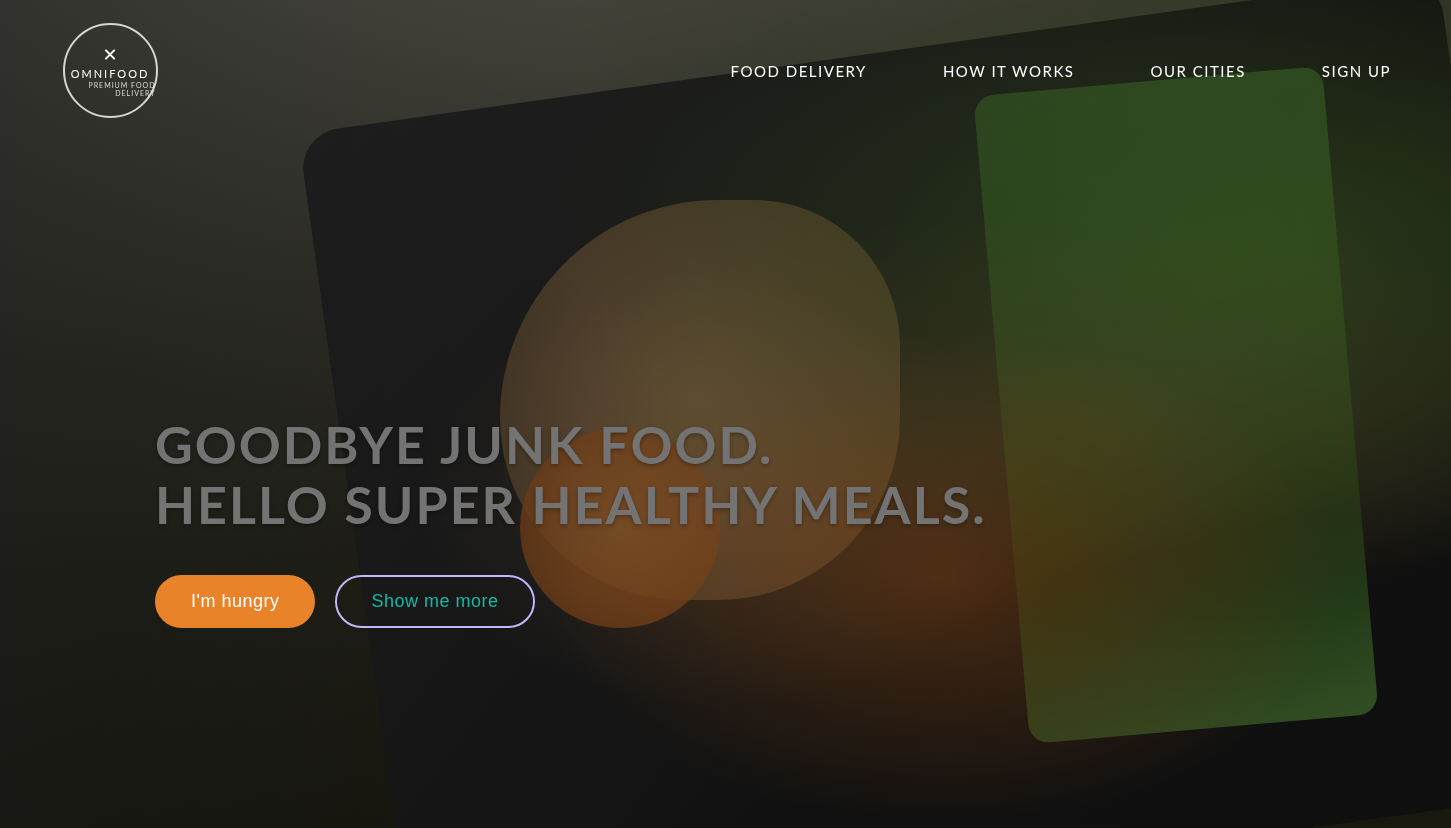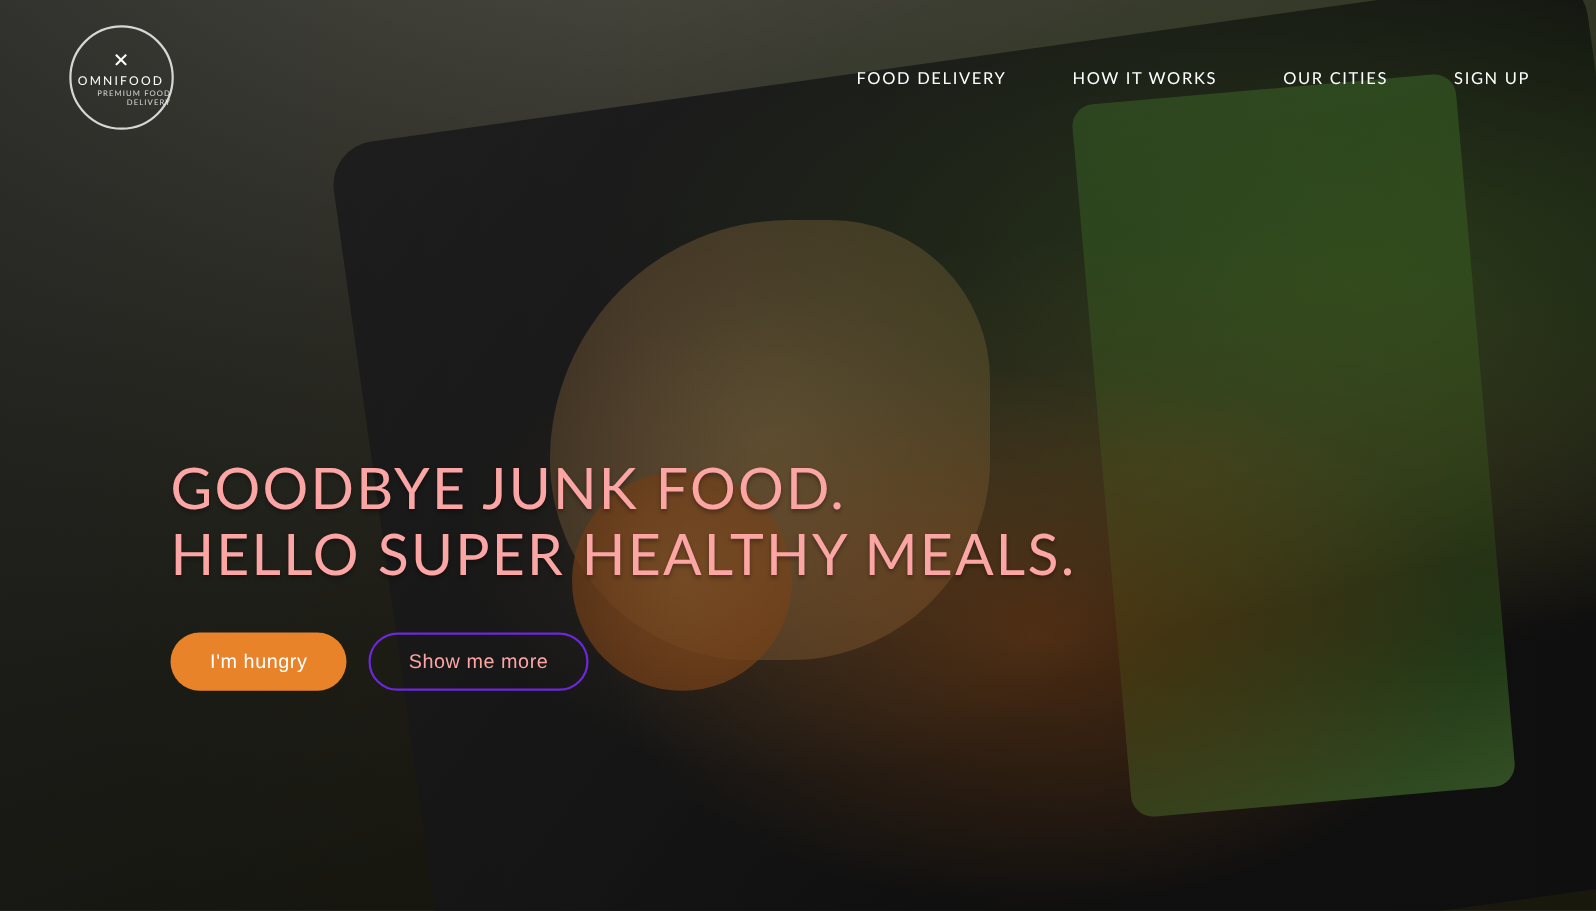--- a/index.html
+++ b/index.html
@@ -164,21 +164,21 @@
       font-size: 7px;
       letter-spacing: 1px;
       text-transform: uppercase;
       color: rgba(255,255,255,0.8);
       text-align: right;
     }
 
     .nav-links {
       display: flex;
       align-items: center;
-      gap: 60px;
+      gap: 76px;
       list-style: none;
     }
 
     .nav-links a {
       color: white;
       text-decoration: none;
       font-size: 15px;
       font-weight: 400;
       letter-spacing: 1.5px;
       text-transform: uppercase;
@@ -187,22 +187,22 @@
 
     .hero-content {
       position: absolute;
       bottom: 200px;
       left: 155px;
       z-index: 10;
     }
 
     .hero-headline {
       font-size: 52px;
-      font-weight: 400;
-      color: #fca5a5;
+      font-weight: 700;
+      color: #737373;
       line-height: 1.15;
       letter-spacing: 2px;
       text-transform: uppercase;
       margin-bottom: 40px;
       text-shadow: 0 2px 4px rgba(0,0,0,0.3);
     }
 
     .hero-buttons {
       display: flex;
       gap: 20px;
@@ -217,22 +217,22 @@
       border-radius: 40px;
       font-size: 18px;
       font-weight: 400;
       cursor: pointer;
       letter-spacing: 0.5px;
       transition: background-color 0.2s;
     }
 
     .btn-outline {
       background-color: transparent;
-      color: #fca5a5;
-      border: 2px solid #6d28d9;
+      color: #14b8a6;
+      border: 2px solid #c4b5fd;
       padding: 14px 34px;
       border-radius: 40px;
       font-size: 18px;
       font-weight: 400;
       cursor: pointer;
       letter-spacing: 0.5px;
       transition: all 0.2s;
     }
   </style>
 </head>

